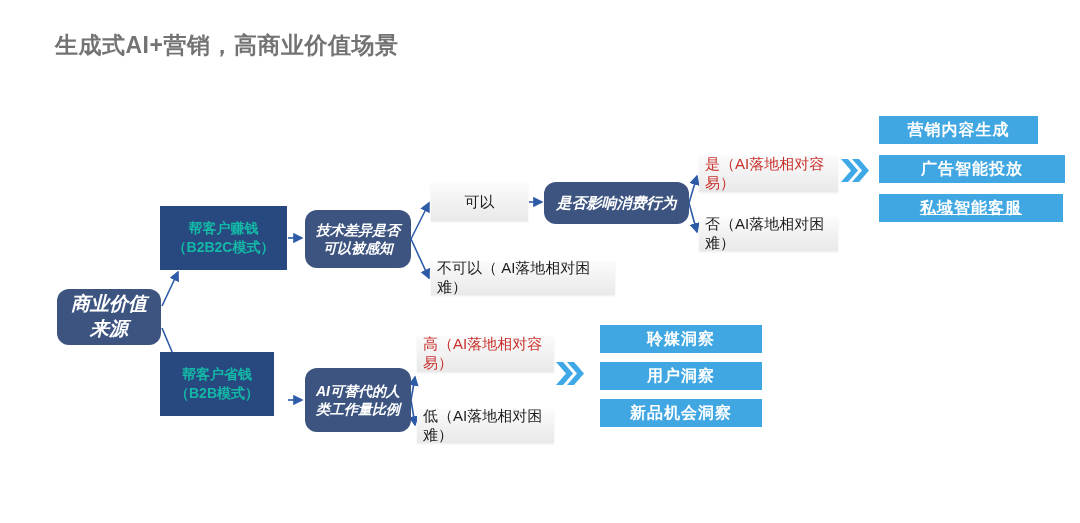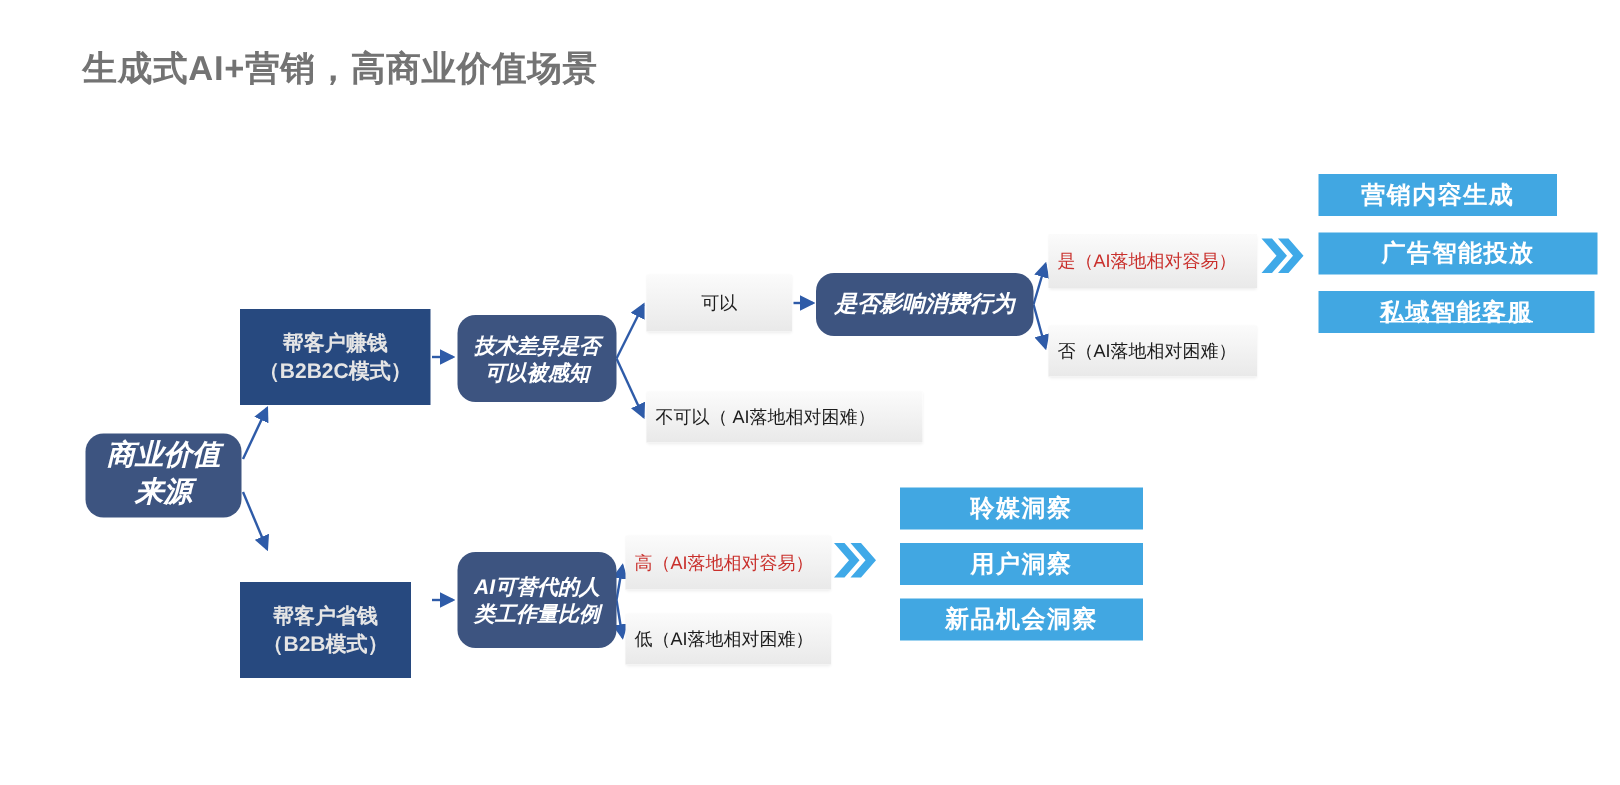--- a/index.html
+++ b/index.html
@@ -2,23 +2,23 @@
 <html><head>
 <meta charset="utf-8">
 <style>
   html,body{margin:0;padding:0;background:#ffffff;}
   body{font-family:"Liberation Sans","DejaVu Sans",sans-serif;}
   .canvas{position:relative;width:1080px;height:523px;background:#ffffff;overflow:hidden;}
   .title{position:absolute;left:55px;top:30px;font-size:23px;font-weight:bold;color:#737373;letter-spacing:.5px;}
   svg.wires{position:absolute;left:0;top:0;z-index:1;}
   .node{position:absolute;z-index:2;display:flex;align-items:center;justify-content:center;
         text-align:center;box-sizing:border-box;white-space:pre-line;}
-  .navy-rect{background:#27497F;color:#e5e5e5;font-weight:bold;font-size:14px;line-height:1.35;}
+  .navy-rect{background:#27497F;color:#14b8a6;font-weight:bold;font-size:14px;line-height:1.35;}
   .navy-round{background:#3D5480;border-radius:12px;color:#fff;font-weight:bold;font-size:14px;line-height:1.3;font-style:italic;}
-  .gray{background:linear-gradient(180deg,#fbfbfb 0%,#e9e9e9 100%);color:#1c1c1c;font-size:12px;
+  .gray{background:linear-gradient(180deg,#fbfbfb 0%,#e9e9e9 100%);color:#1c1c1c;font-size:15px;
         box-shadow:0 1px 2px rgba(0,0,0,0.08);}
   .gray.left{justify-content:flex-start;padding-left:6px;text-align:left;}
   .red-text{color:#C9302C;}
   .outcome{background:#41A7E2;color:#fff;font-weight:bold;font-size:16px;letter-spacing:1px;}
 </style>
 </head>
 <body>
 
 <div class="canvas">
 
@@ -58,37 +58,37 @@
       <path d="M0,0 L7,0 L17,11.5 L7,23 L0,23 L10,11.5 Z" fill="#3FA9E8"></path>
       <path d="M11,0 L18,0 L28,11.5 L18,23 L11,23 L21,11.5 Z" fill="#3FA9E8"></path>
     </g>
   </svg>
 
   <div class="node navy-round" style="left:57px;top:289px;width:104px;height:56px;font-size:19px;">商业价值
 来源</div>
 
   <div class="node navy-rect" style="left:160px;top:206px;width:127px;height:64px;">帮客户赚钱
 （B2B2C模式）</div>
-  <div class="node navy-rect" style="left:160px;top:388px;width:114px;height:64px;text-align:center;">帮客户省钱
+  <div class="node navy-rect" style="left:160px;top:352px;width:114px;height:64px;text-align:center;">帮客户省钱
 （B2B模式）</div>
 
   <div class="node navy-round" style="left:305px;top:210px;width:106px;height:58px;">技术差异是否
 可以被感知</div>
   <div class="node navy-round" style="left:305px;top:368px;width:106px;height:64px;">AI可替代的人
 类工作量比例</div>
 
   <div class="node gray" style="left:431px;top:183px;width:97px;height:38px;">可以</div>
   <div class="node gray left" style="left:431px;top:261px;width:184px;height:34px;">不可以（ AI落地相对困难）</div>
 
   <div class="node navy-round" style="left:544px;top:182px;width:145px;height:42px;font-size:15px;">是否影响消费行为</div>
 
   <div class="node gray left red-text" style="left:699px;top:156px;width:139px;height:36px;">是（AI落地相对容易）</div>
   <div class="node gray left" style="left:699px;top:217px;width:139px;height:34px;">否（AI落地相对困难）</div>
 
-  <div class="node gray left red-text" style="left:417px;top:357px;width:137px;height:36px;">高（AI落地相对容易）</div>
+  <div class="node gray left red-text" style="left:417px;top:336px;width:137px;height:36px;">高（AI落地相对容易）</div>
   <div class="node gray left" style="left:417px;top:409px;width:137px;height:34px;">低（AI落地相对困难）</div>
 
   <div class="node outcome" style="left:879px;top:116px;width:159px;height:28px;text-align:center;">营销内容生成</div>
   <div class="node outcome" style="left:879px;top:155px;width:186px;height:28px;">广告智能投放</div>
   <div class="node outcome" style="left:879px;top:194px;width:184px;height:28px;text-decoration:underline;">私域智能客服</div>
 
   <div class="node outcome" style="left:600px;top:325px;width:162px;height:28px;">聆媒洞察</div>
   <div class="node outcome" style="left:600px;top:362px;width:162px;height:28px;">用户洞察</div>
   <div class="node outcome" style="left:600px;top:399px;width:162px;height:28px;">新品机会洞察</div>
 

